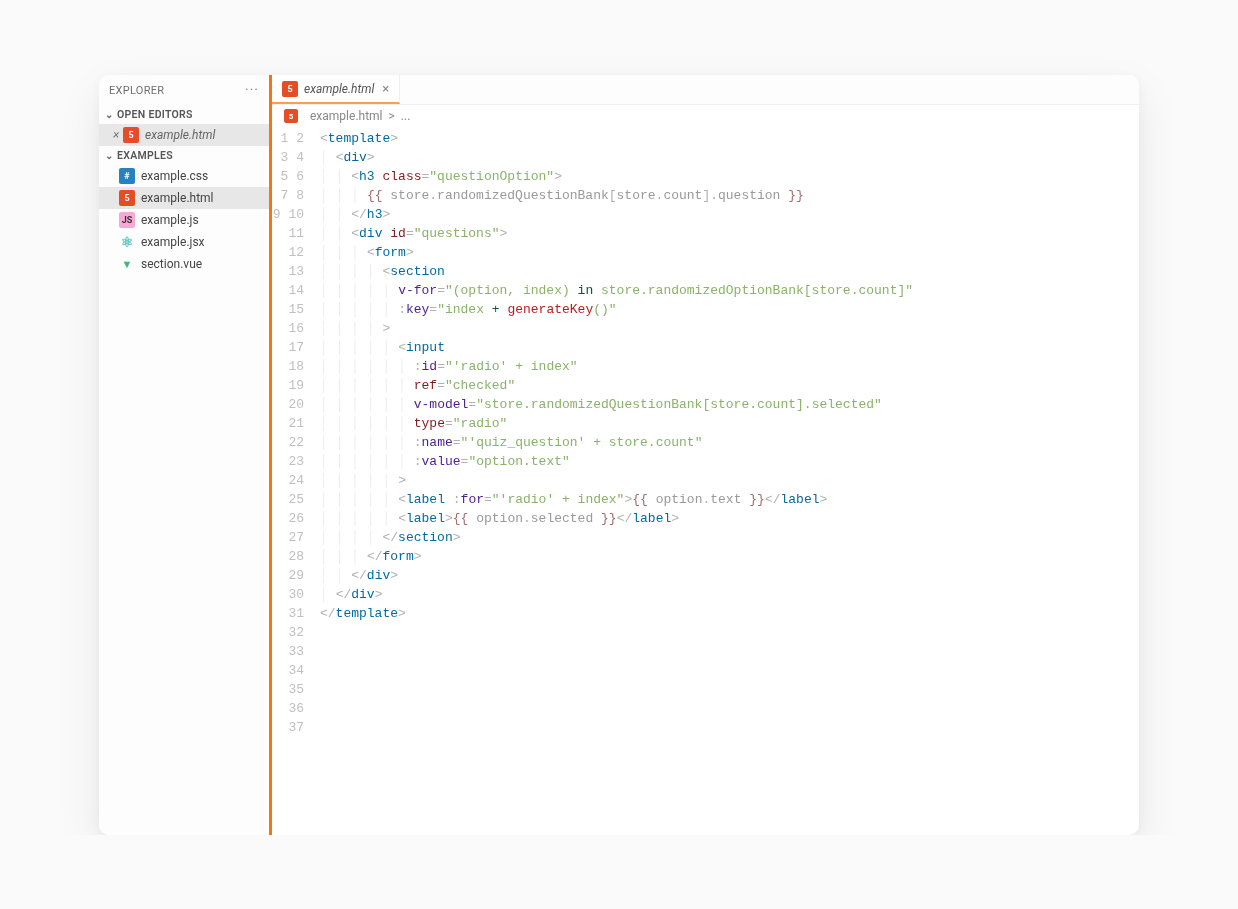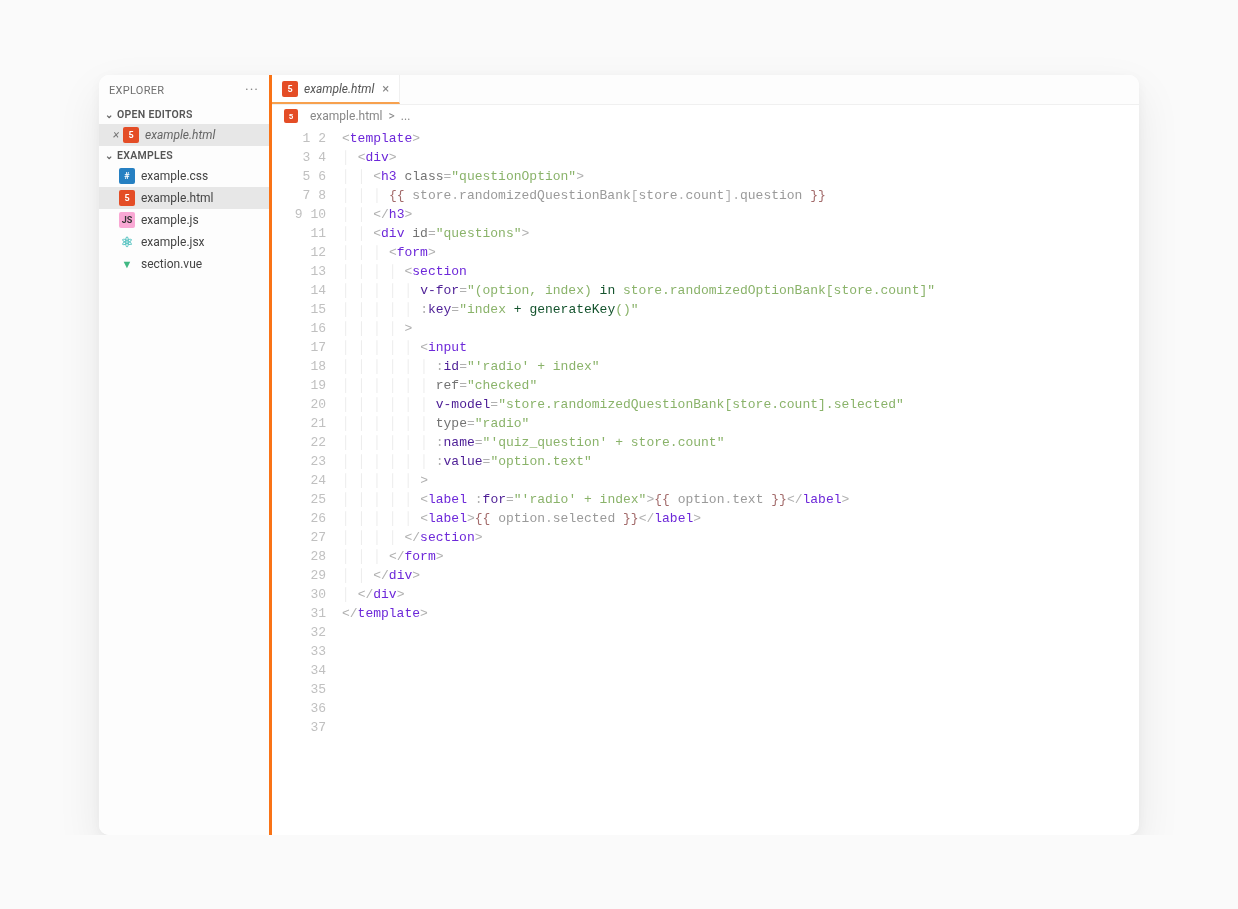--- a/index.html
+++ b/index.html
@@ -111,41 +111,40 @@
 }
 .breadcrumb .file-icon { width: 14px; height: 14px; font-size: 8px; }
 .code-area {
   flex: 1;
   display: flex;
   font-family: "SF Mono", Menlo, Consolas, "Liberation Mono", monospace;
   font-size: 13px;
   line-height: 19px;
   overflow: auto;
   padding-top: 2px;
-  margin-left: 22px;
 }
 .gutter {
   width: 48px;
   text-align: right;
   padding-right: 16px;
   color: #c0c0c0;
   user-select: none;
 }
 .codelines { flex: 1; white-space: pre; color: #888; padding-right: 20px; }
 .guide { color: #ececec; }
 
 
 .pn { color: #b0b0b0; }          
-.tag { color: #6d28d9; }          
-.attr { color: #737373; }         
+.tag { color: #0369a1; }          
+.attr { color: #7f1d1d; }         
 .dir { color: #4c1d95; }          
 .str { color: #8ab36a; }          
 .op  { color: #14532d; }          
 .ident { color: #9a9a9a; }        
-.fn { color: #14532d; }           
+.fn { color: #b91c1c; }           
 .mstch { color: #a36b6b; }        
 </style>
 </head>
 <body>
 
 <div class="window">
 
   <div class="sidebar">
     <div class="sidebar-header">
       <span>EXPLORER</span>

